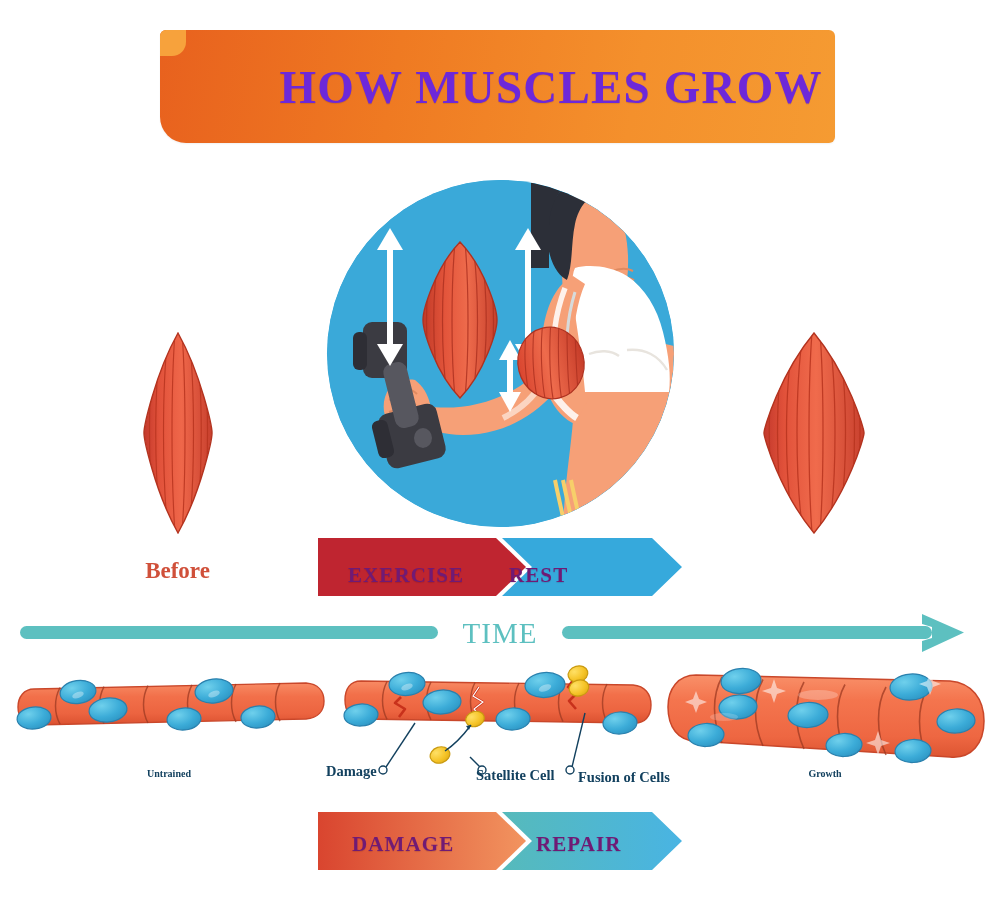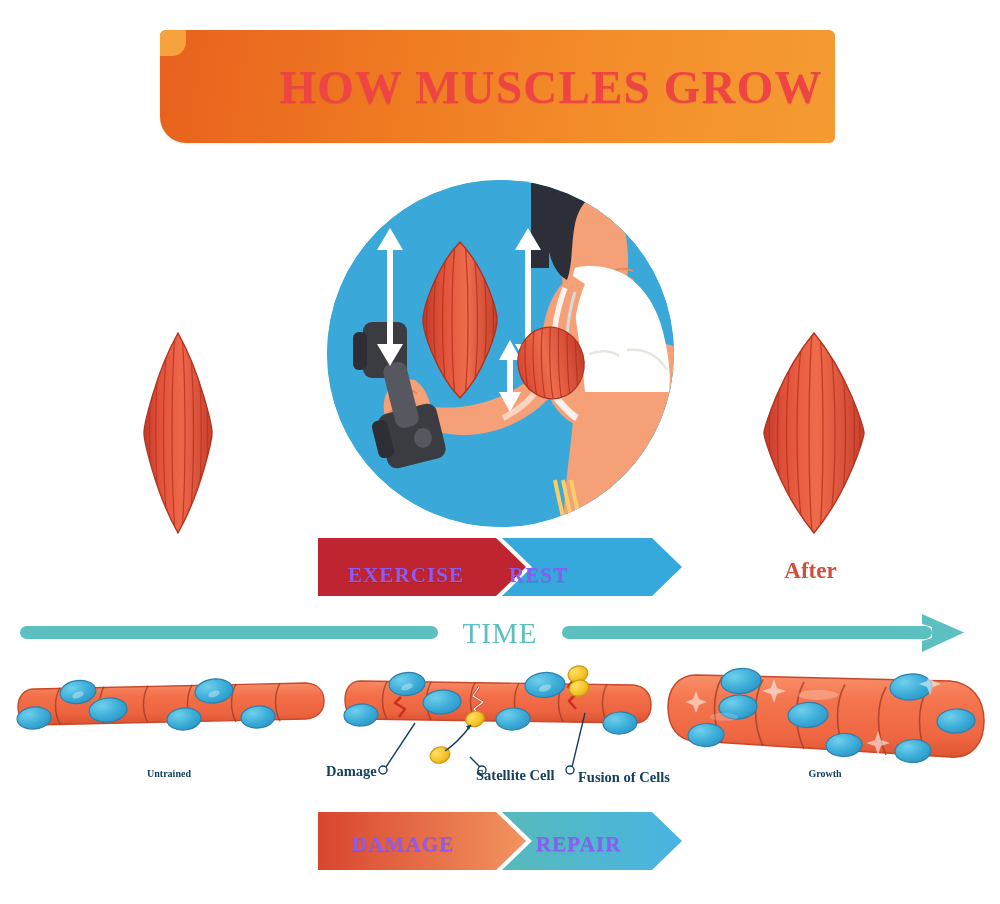--- a/index.html
+++ b/index.html
@@ -31,21 +31,21 @@
     left: 160px; top: 30px;
     width: 26px; height: 26px;
     background: #f7a23c;
     border-radius: 6px 0 14px 0;
   }
   .title-text {
     position: absolute;
     left: 160px; top: 30px;
     width: 782px; height: 113px;
     display: flex; align-items: center; justify-content: center;
-    color: #ef4444;
+    color: #6d28d9;
     font-family: "Liberation Serif", "DejaVu Serif", serif;
     font-weight: bold;
     font-size: 47px;
     letter-spacing: 1.2px;
     text-shadow: 0 1px 1px rgba(0,0,0,0.10);
     white-space: nowrap;
   }
 
   
   .hero-circle {
@@ -70,21 +70,21 @@
     font-weight: bold;
     font-size: 23px;
   }
   .cap-before { left: 95px; top: 558px; width: 165px; }
   .cap-after  { left: 728px; top: 558px; width: 165px; }
 
   
   .phase-bar { position: absolute; }
   .phase-label {
     position: absolute;
-    color: #8b5cf6;
+    color: #701a75;
     font-family: "Liberation Serif", "DejaVu Serif", serif;
     font-weight: bold;
     font-size: 21px;
     letter-spacing: 1.1px;
     white-space: nowrap;
     text-shadow: 0 1px 1px rgba(0,0,0,0.12);
   }
   #exercise-rest-bar { left: 318px; top: 538px; }
   #damage-repair-bar { left: 318px; top: 812px; }
 
@@ -162,20 +162,21 @@
         <path d="M19 5 C12 58 12 143 19 197"></path>
         <path d="M26 2 C20 56 20 145 26 200"></path>
         <path d="M33 0 C29 55 29 146 33 201"></path>
         <path d="M40 0 C44 55 44 146 40 201"></path>
         <path d="M47 2 C53 56 53 145 47 200"></path>
         <path d="M54 5 C61 58 61 143 54 197"></path>
         <path d="M61 10 C67 60 67 140 61 192"></path>
       </g>
     </svg>
   </div>
+  <div class="stage-caption cap-before">Before</div>
 
   <div class="muscle-belly belly-after">
     <svg width="104" height="202" viewBox="0 0 104 202">
       <defs>
         <linearGradient id="bellyGradB" x1="0" y1="0" x2="1" y2="0">
           <stop offset="0%" stop-color="#c3392c"></stop>
           <stop offset="20%" stop-color="#e1513a"></stop>
           <stop offset="52%" stop-color="#f06b4c"></stop>
           <stop offset="100%" stop-color="#c8402e"></stop>
         </linearGradient>
@@ -191,21 +192,20 @@
         <path d="M41 1 C33 55 33 147 41 200"></path>
         <path d="M50 0 C46 54 46 148 50 201"></path>
         <path d="M58 0 C62 54 62 148 58 201"></path>
         <path d="M67 1 C75 55 75 147 67 200"></path>
         <path d="M76 4 C86 56 86 146 76 198"></path>
         <path d="M85 8 C95 58 95 144 85 194"></path>
         <path d="M92 16 C100 62 100 140 92 186"></path>
       </g>
     </svg>
   </div>
-  <div class="stage-caption cap-after">After</div>
 
   <div class="hero-circle">
     <svg width="347" height="347" viewBox="0 0 347 347">
       <defs>
         <clipPath id="circClip">
             <circle cx="173.5" cy="173.5" r="173.5"></circle>
           </clipPath>
         <linearGradient id="fibGrad" x1="0" y1="0" x2="1" y2="0">
           <stop offset="0%" stop-color="#c23a28"></stop>
           <stop offset="30%" stop-color="#e3553b"></stop>

